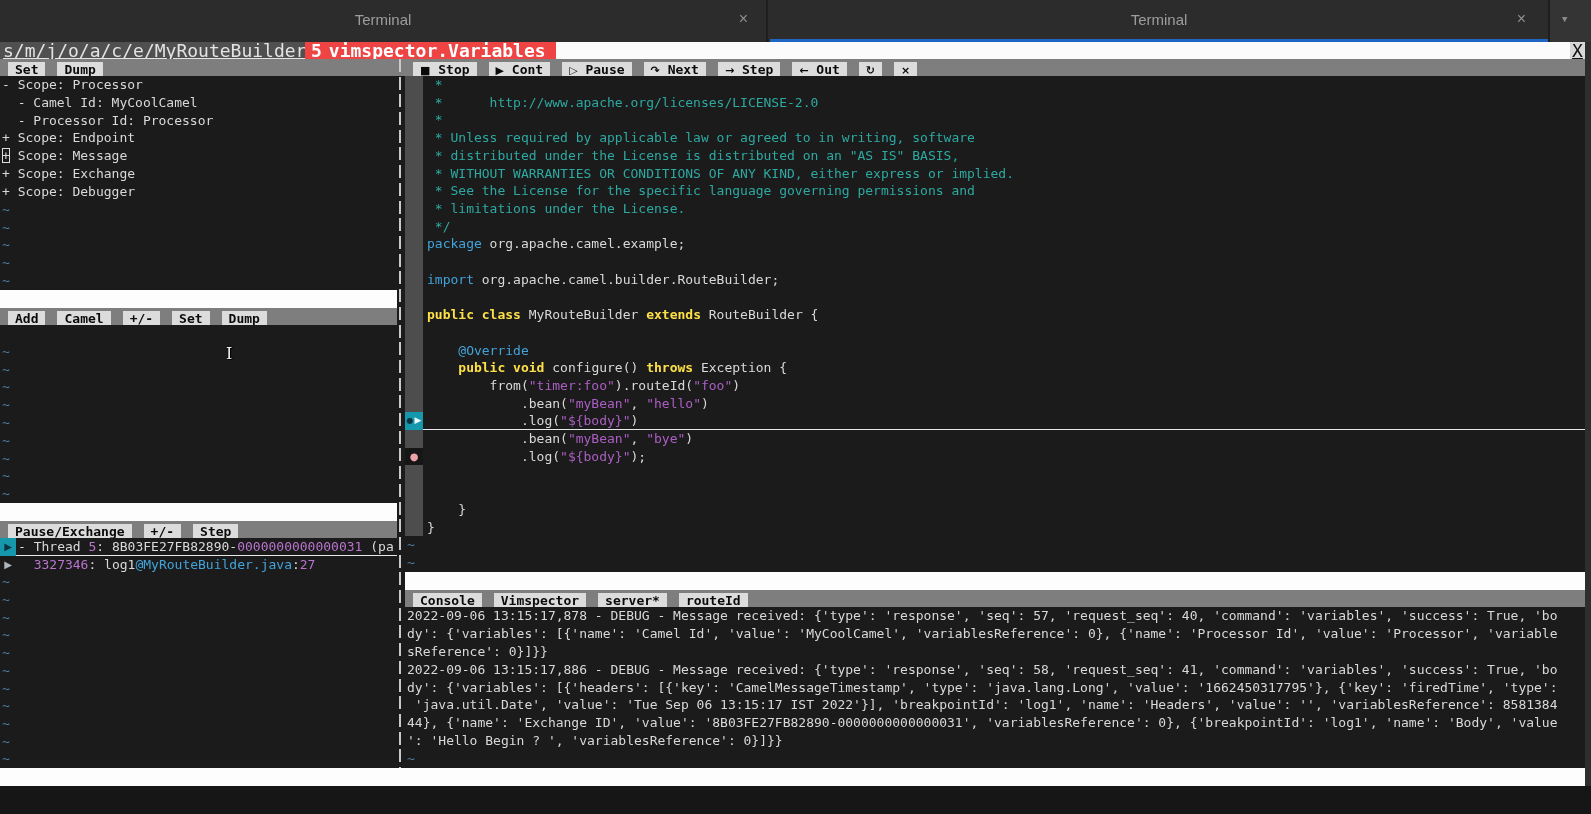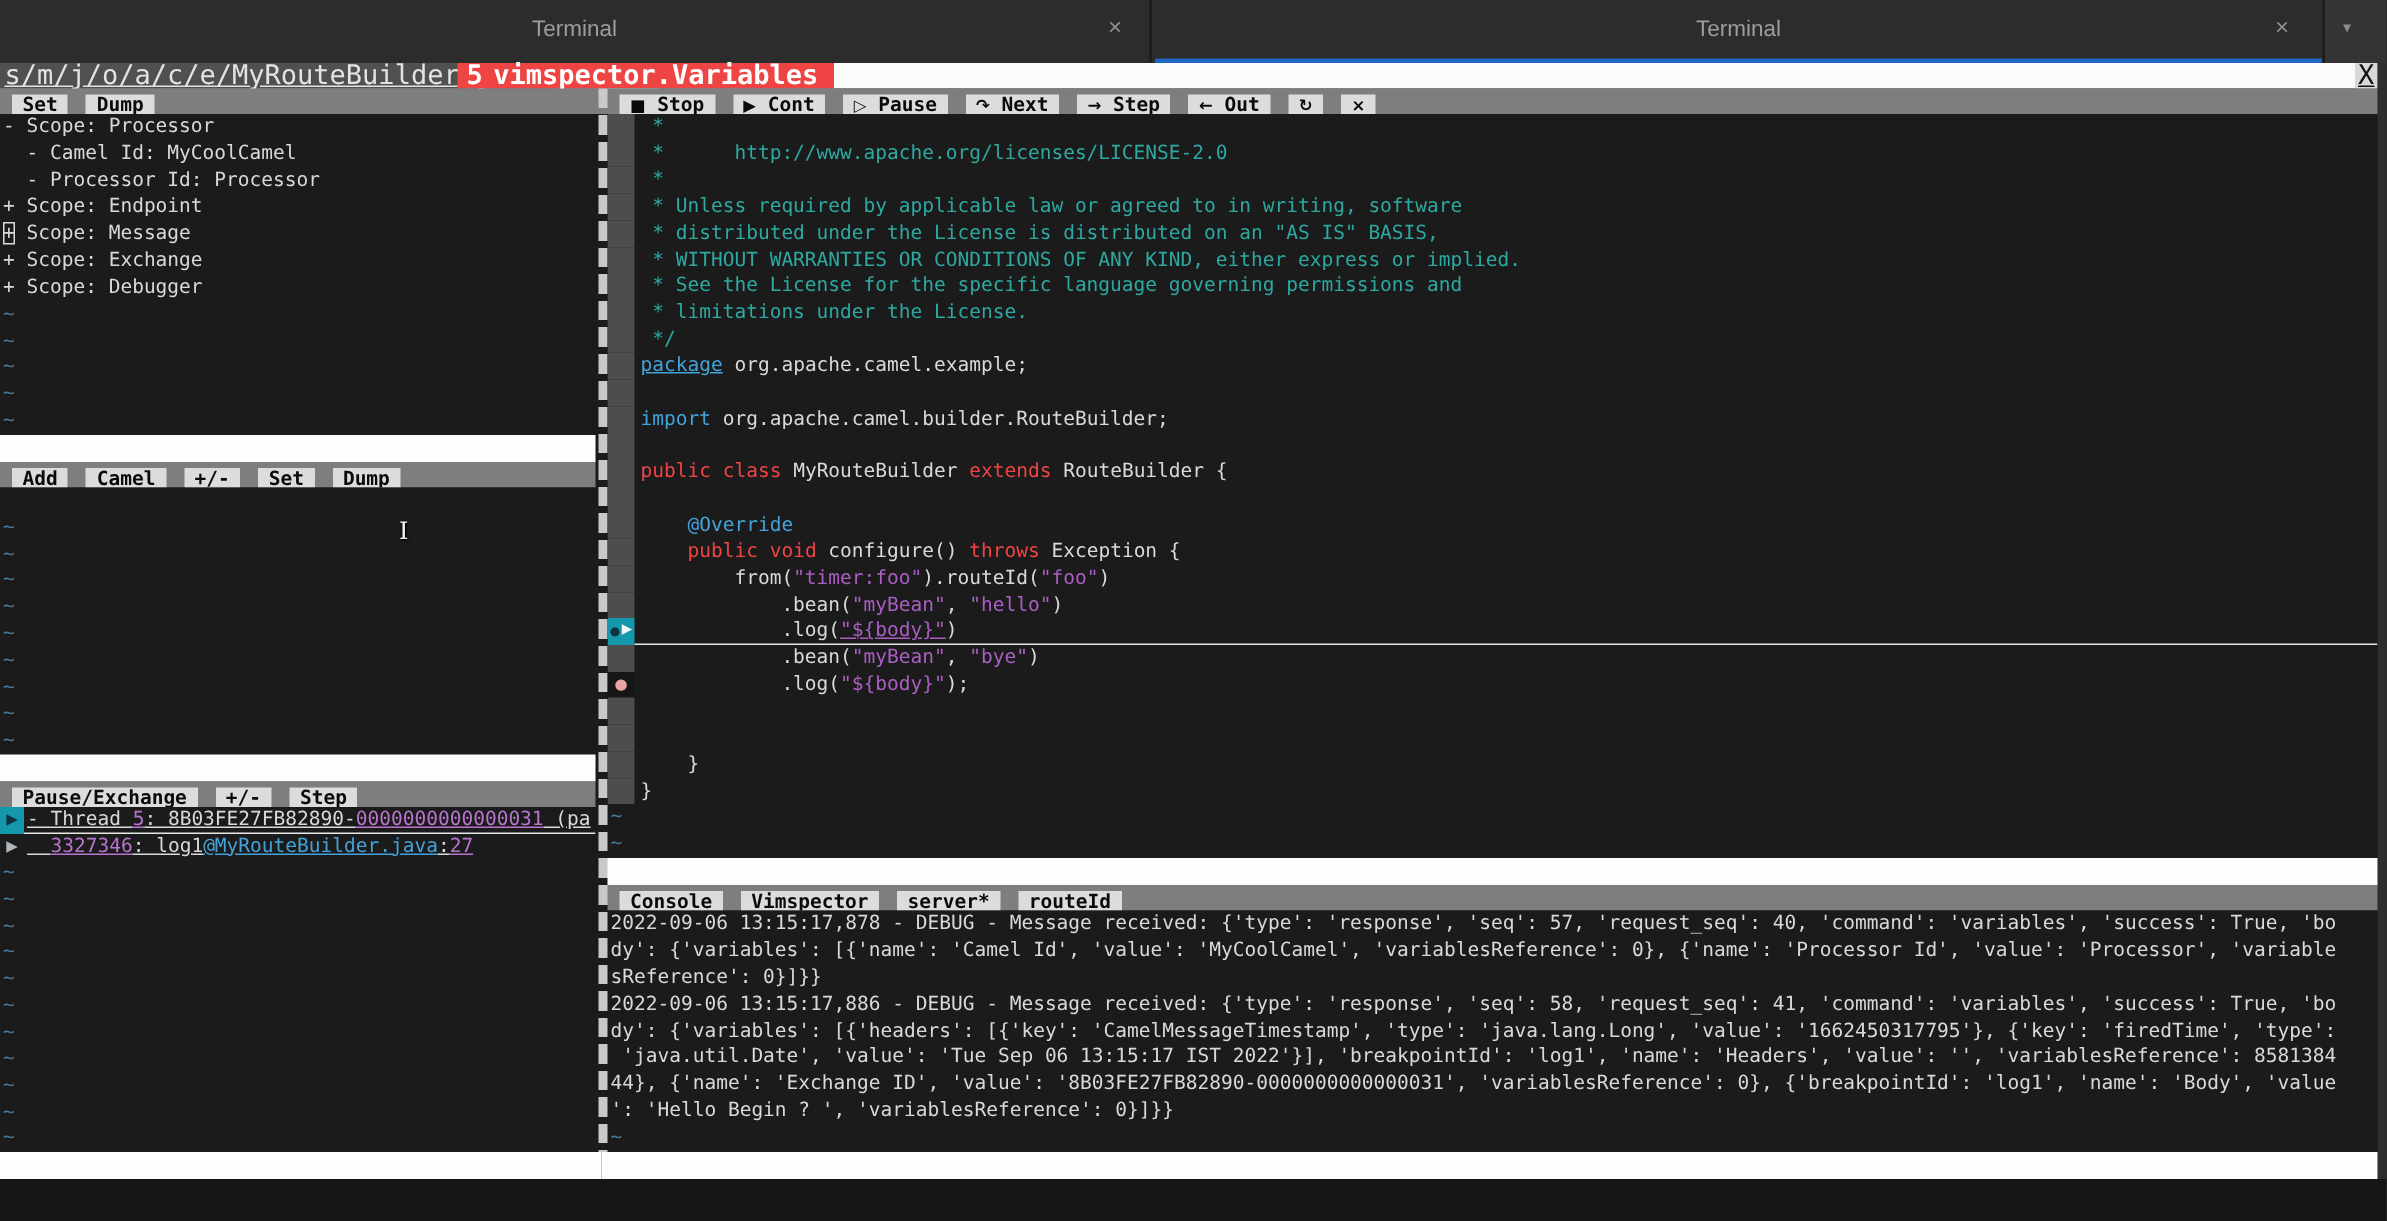--- a/index.html
+++ b/index.html
@@ -1,18 +1,18 @@
 <!DOCTYPE html>
 <html><head>
 <meta charset="utf-8">
 <style>
   * { margin:0; padding:0; box-sizing:border-box; }
   html,body { width:1591px; height:814px; overflow:hidden; background:#1b1b1b;
               font-family:"DejaVu Sans Mono", monospace; }
-  .abs { position:absolute;padding-left:40px; }
+  .abs { position:absolute; }
 
   
   #titlebar { left:0; top:0; width:1591px; height:42px; background:#2c2c2c; }
   .tb-tab { position:absolute; top:0; height:42px; }
   #tb-left  { left:0; width:768px; border-right:2px solid #1e1e1e; }
   #tb-right { left:770px; width:778px; }
   #tb-corner{ left:1548px; width:43px; height:42px; background:#343434; border-left:2px solid #1e1e1e; }
   .tb-title { position:absolute; left:0; right:0; top:11px; text-align:center;
               font-family:"Liberation Sans", sans-serif; font-size:15px; color:#9d9d9d; }
   .tb-close { position:absolute; top:10px; font-family:"Liberation Sans", sans-serif;
@@ -58,23 +58,23 @@
   .tilde { color:#4d7b9c; padding-left:2px; }
   .sign { display:inline-flex; align-items:center; justify-content:center; flex:0 0 auto;
           font-family:"DejaVu Sans", sans-serif; }
   .s-def  { background:#4d4d4d; }
   .s-cur  { background:#1597ac; } .s-cur .dot { color:#0e3340; font-size:8px; margin-right:1px; }
   .s-cur .tri { color:#eef7f8; font-size:9px; }
   .s-bp   { background:#161616; } .s-bp .bpdot { color:#eba3a8; font-size:10px; }
   .s-scur { background:#1597ac; } .s-scur .stri { color:#0e3340; font-size:10px; }
   .s-frame .ftri { color:#adb6ba; font-size:10px; }
   .c-pl { color:#d9d9d9; } .c-cm { color:#2da9a2; } .c-kb { color:#42a3da; }
-  .c-kg { color:#ef4444; } .c-st { color:#ab5ec4; } .c-pu { color:#b974ce; }
+  .c-kg { color:#fde047;font-weight:bold; } .c-st { color:#ab5ec4; } .c-pu { color:#b974ce; }
   .c-cy { color:#42a3da; }
-  .u { text-decoration:underline; }
+  .u { }
   .bcur { box-shadow: inset 0 0 0 1px #dcdcdc; }
 
   
   #vsep { left:399px; top:59px; width:2px; height:709px;
           background:repeating-linear-gradient(to bottom, #c9c9c9 0 13px, transparent 13px 17.7px); }
 
   
   #cmdline { left:0; top:786px; width:1591px; height:28px; background:#161616; }
 
   

